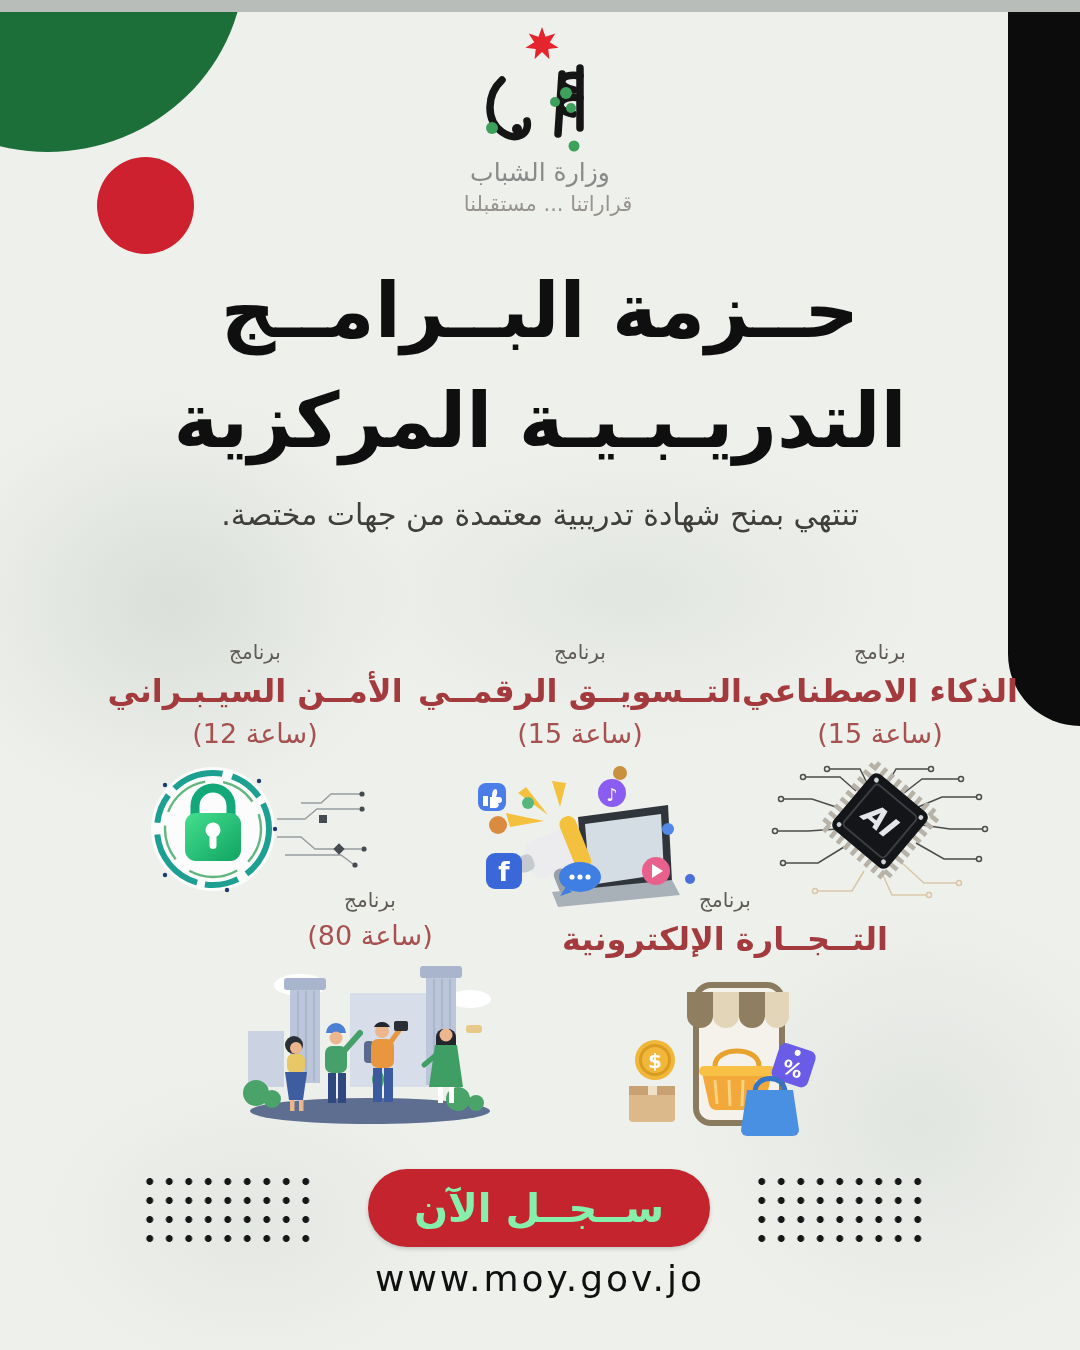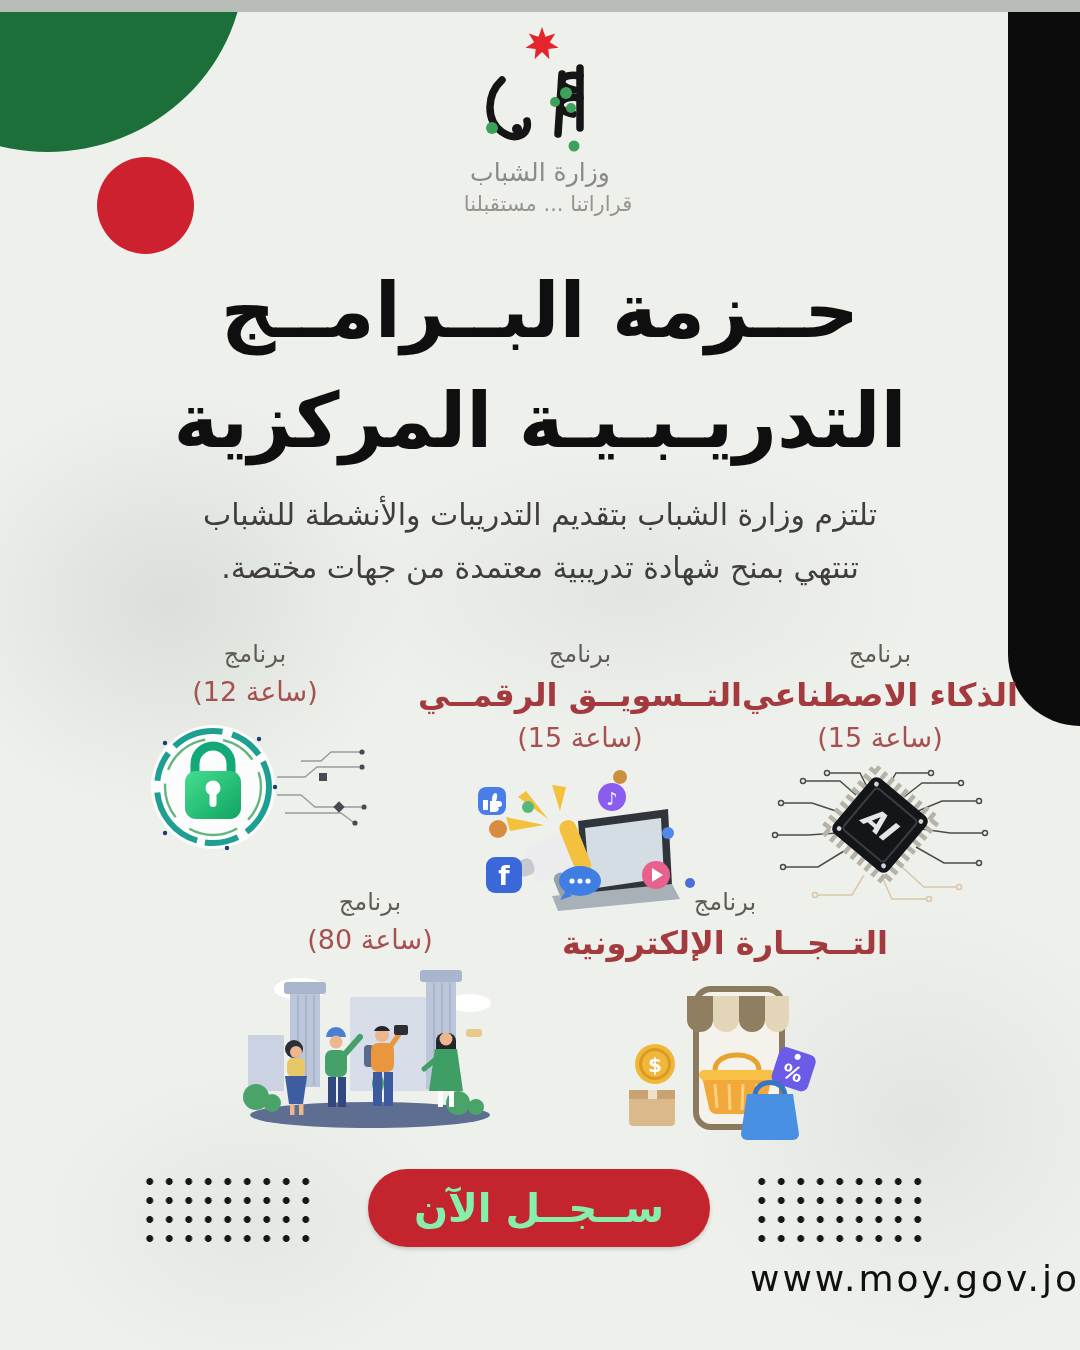--- a/index.html
+++ b/index.html
@@ -37,42 +37,42 @@
   
   .main-title { position:absolute; left:0; right:0; top:244px; text-align:center;
     font-size:76px; line-height:1.45; font-weight:700; color:#0f0f0f; white-space:nowrap; }
 
   
   .subtitle { position:absolute; left:0; right:0; top:476px; text-align:center;
     font-size:30px; line-height:1.78; color:#403e3b; }
 
   
   .program { position:absolute; text-align:center; }
-  .prog-label { font-size:24px; color:#5f5b57; }
+  .prog-label { font-size:20px; color:#5f5b57; }
   .prog-title { margin-top:8px; font-size:32px; font-weight:700; color:#a33b3e; white-space:nowrap; }
   .prog-hours { margin-top:8px; font-size:27px; color:#a65150; }
   .prog-art { margin-top:10px; display:flex; justify-content:center; }
 
   .p-cyber      { left:90px;  top:628px; width:330px; }
   .p-marketing  { left:415px; top:628px; width:330px; }
   .p-ai         { left:725px; top:628px; width:310px; }
   .p-tourism    { left:195px; top:876px; width:350px; }
   .p-ecommerce  { left:550px; top:876px; width:350px; }
 
   
   .dots { position:absolute; width:176px; height:76px;
     background-image:radial-gradient(circle at center, #161616 3.1px, transparent 3.8px);
     background-size:19.5px 19px; }
   .dots-left  { left:140px; top:1160px; }
   .dots-right { left:752px; top:1160px; }
   .register-btn { position:absolute; left:368px; top:1157px; width:342px; height:78px;
     background:#c4242e; border-radius:40px; color:#86efac; font-size:40px; font-weight:700;
     display:flex; align-items:center; justify-content:center; cursor:pointer;
     box-shadow:0 2px 4px rgba(0,0,0,.18); }
-  .website { position:absolute; left:0; right:0; top:1246px; text-align:right;
+  .website { position:absolute; left:0; right:0; top:1246px; text-align:center;
     font-size:36px; color:#101010; letter-spacing:3px; }
 </style>
 </head>
 <body>
 
 <div class="poster">
 
   <div class="wash wash1"></div>
   <div class="wash wash2"></div>
   <div class="wash wash3"></div>
@@ -109,26 +109,26 @@
   </div>
   <div class="ministry-name" dir="rtl">وزارة الشباب</div>
   <div class="slogan" dir="rtl">قراراتنا ... مستقبلنا</div>
 
   <div class="main-title" dir="rtl">
     <div>حــزمة البــرامــج</div>
     <div>التدريـبـيـة المركزية</div>
   </div>
 
   <div class="subtitle" dir="rtl">
-    <div>تلتزم وزارة الشباب بتقديم التدريبات والأنشطة للشباب</div>
     <div>تنتهي بمنح شهادة تدريبية معتمدة من جهات مختصة.</div>
   </div>
 
   <div class="program p-cyber">
     <div class="prog-label" dir="rtl">برنامج</div>
+    <div class="prog-title" dir="rtl">الأمــن السيـبـراني</div>
     <div class="prog-hours" dir="ltr">(12 ساعة)</div>
     <div class="prog-art">
       <svg viewBox="0 0 240 140" width="240" height="140">
         <defs>
           <linearGradient id="lockGrad" x1="0" y1="0" x2="1" y2="1">
             <stop offset="0" stop-color="#45de8e"></stop>
               <stop offset="1" stop-color="#0fa463"></stop>
           </linearGradient>
         </defs>
         <g stroke="#8d9297" stroke-width="1.4" fill="none" opacity="0.9">

